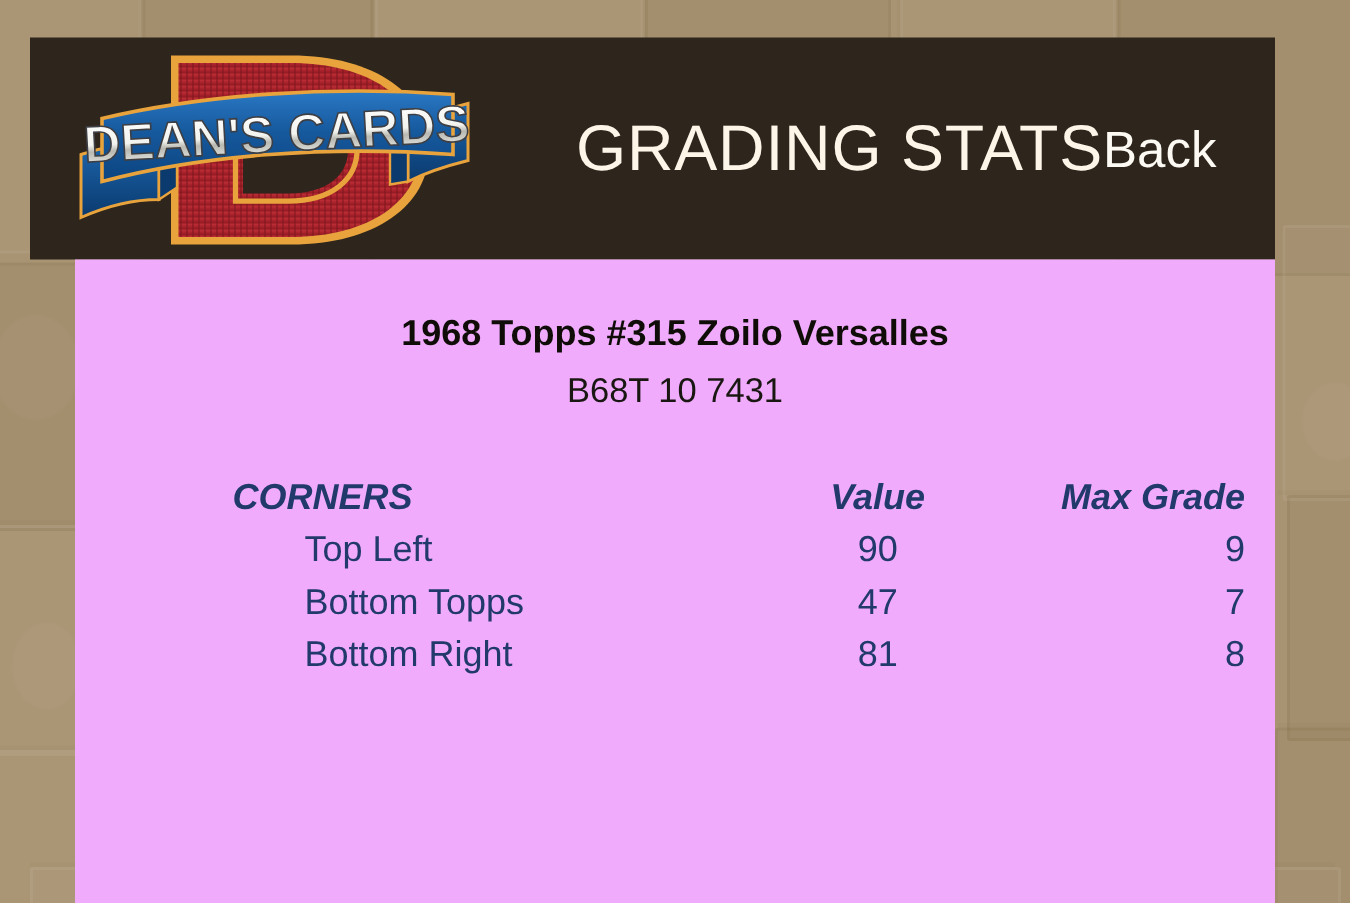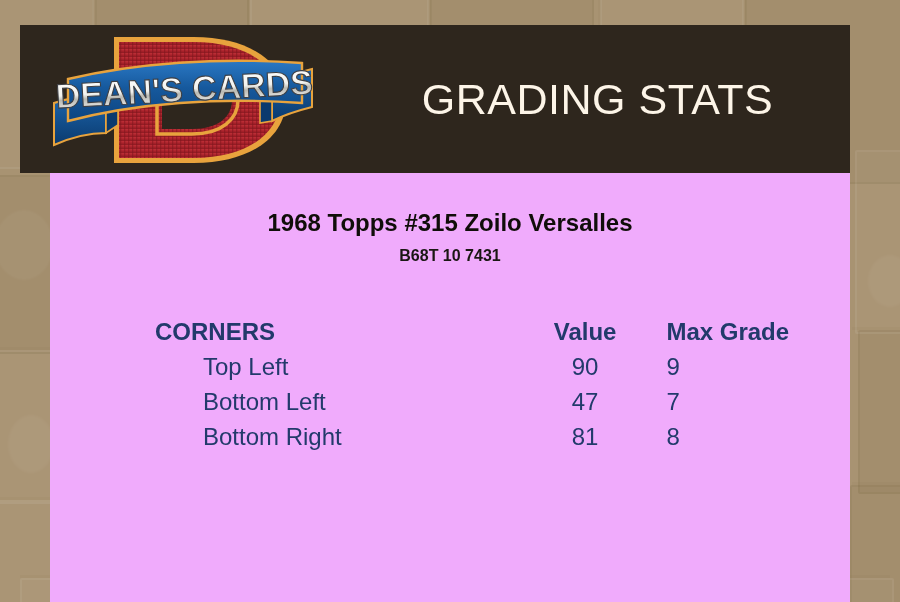--- a/index.html
+++ b/index.html
@@ -101,46 +101,47 @@
     font-size: 24px;
     font-weight: bold;
     color: #100d09;
     white-space: nowrap;
   }
   #card-subtitle {
     position: absolute;
     left: 0; top: 74px;
     width: 800px;
     text-align: center;
-    font-size: 16px;
-    font-weight: bold;
+    font-size: 23px;
+    font-weight: normal;
     color: #1a1713;
     white-space: nowrap;
   }
 
   
   #stats {
     position: absolute;
     left: 80px; top: 141px;
     width: 700px;
     border-collapse: collapse;
   }
   #stats th, #stats td {
     padding: 0;
     color: #223a6b;
     font-size: 24px;
     line-height: 35px;
     vertical-align: middle;
   }
   #stats th {
     font-weight: bold;
+    font-style: italic;
   }
   .col-section { width: 340px; text-align: left; padding-left: 25px !important; }
   .col-value   { width: 180px; text-align: center; }
-  .col-max     { width: 180px; text-align: left; }
+  .col-max     { width: 180px; text-align: right; }
   td.col-section {
     font-weight: normal;
     padding-left: 73px !important;
   }
 </style>
 </head>
 <body>
 
 <div id="page">
 
@@ -228,20 +229,21 @@
         <path d="M216 54 L216 94 L228 92 L228 54 Z" fill="#0a3a6e" stroke="#e8a33d" stroke-width="1.6"></path>
 
         <path d="M24 50 C92 34 176 28 258 34 L258 74 C176 68 92 74 24 92 Z" fill="url(#blueGrad)" stroke="#e8a33d" stroke-width="2.4"></path>
 
         <text x="141" y="72" text-anchor="middle" font-family="Liberation Sans, sans-serif" font-size="34" font-weight="bold" fill="url(#silverGrad)" stroke="#3d3f44" stroke-width="1.1" transform="rotate(-3.2 141 72)">DEAN'S CARDS</text>
       </svg>
     </div>
 
     <div id="header-title-wrap">
       <div id="header-title">GRADING STATS</div>
+      <div id="header-subtitle">Back</div>
     </div>
   </div>
 
   <div id="panel">
 
     <div id="card-title">1968 Topps #315 Zoilo Versalles</div>
     <div id="card-subtitle">B68T 10 7431</div>
 
     <table id="stats">
       <thead>
@@ -251,21 +253,21 @@
           <th class="col-max">Max Grade</th>
         </tr>
       </thead>
       <tbody>
         <tr>
           <td class="col-section">Top Left</td>
           <td class="col-value">90</td>
           <td class="col-max">9</td>
         </tr>
         <tr>
-          <td class="col-section">Bottom Left</td>
+          <td class="col-section">Bottom Topps</td>
           <td class="col-value">47</td>
           <td class="col-max">7</td>
         </tr>
         <tr>
           <td class="col-section">Bottom Right</td>
           <td class="col-value">81</td>
           <td class="col-max">8</td>
         </tr>
       </tbody>
     </table>

